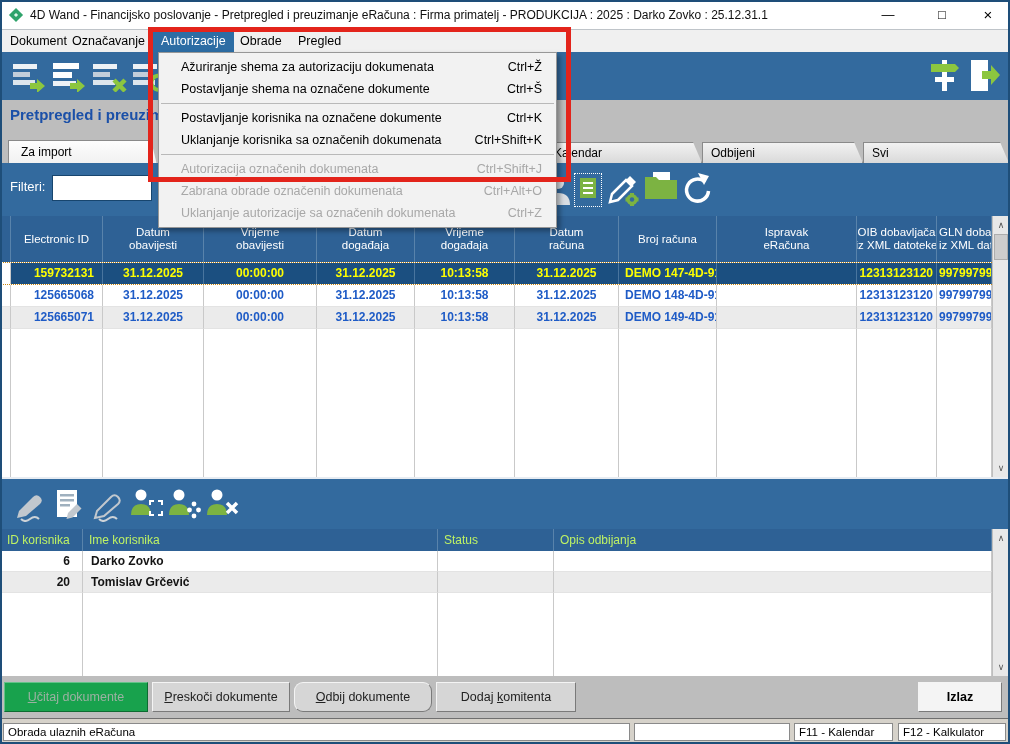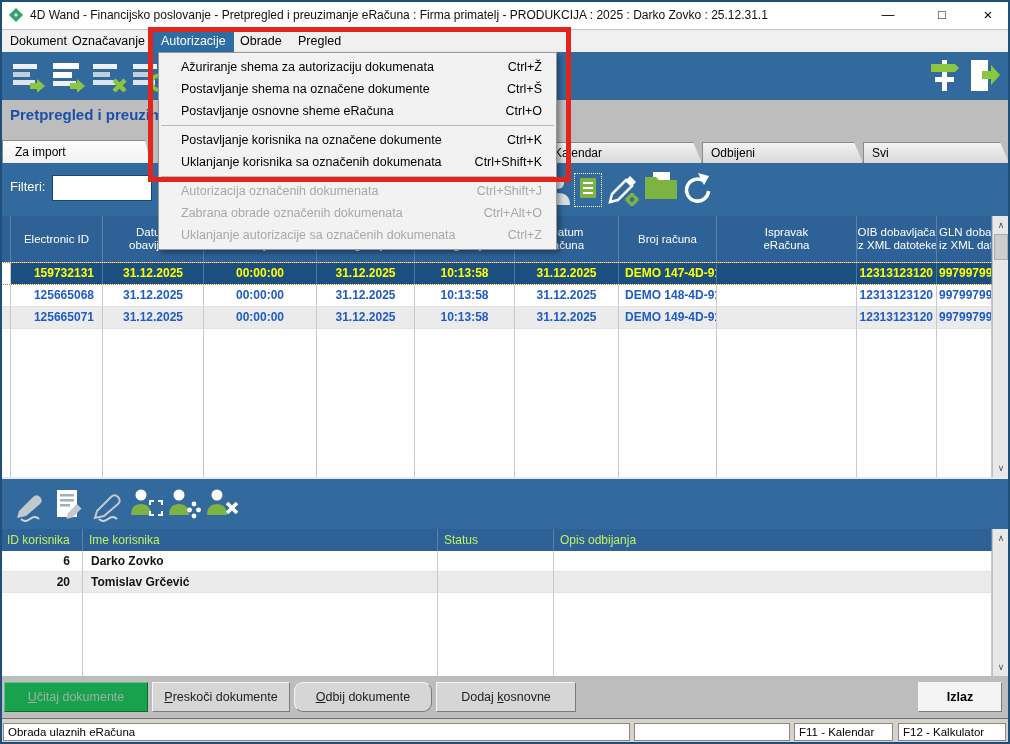--- a/index.html
+++ b/index.html
@@ -148,21 +148,21 @@
       <rect x="7" y="19" width="19" height="5" fill="#FFFFFF"></rect>
     </svg>
     <svg class="ticon" style="left:966px;top:6px" width="34" height="36" viewBox="0 0 34 36">
       <rect x="5" y="2" width="17" height="31" fill="#FFFFFF"></rect>
       <path d="M16 13 h9 v-6 l9 10 -9 10 v-6 h-9 z" fill="#8CC63F"></path>
     </svg>
   </div>
 
   <div id="page-title" class="abs">Pretpregled i preuzimanje eRačuna</div>
 
-  <div class="tab active" style="left:2px;top:140px;width:152px;height:38px;line-height:22px">Za import</div>
+  <div class="tab active" style="left:8px;top:140px;width:152px;height:38px;line-height:22px">Za import</div>
   <div class="tab" style="left:545px;top:142px;width:157px;height:21px;line-height:20px;padding-left:8px">Kalendar</div>
   <div class="tab" style="left:702px;top:142px;width:161px;height:21px;line-height:20px;padding-left:8px">Odbijeni</div>
   <div class="tab" style="left:863px;top:142px;width:146px;height:21px;line-height:20px;padding-left:8px">Svi</div>
 
   <div id="filterbar" class="abs">
     <span id="filter-label">Filteri:</span>
     <input id="filter-input" value="" style="">
     <svg class="ticon" style="left:545px;top:12px" width="26" height="30" viewBox="0 0 26 30">
       <circle cx="13" cy="8" r="6" fill="#D9DEE3"></circle>
         <path d="M1 30 q0 -12 12 -12 q12 0 12 12 z" fill="#D9DEE3"></path>
@@ -371,21 +371,21 @@
   <div class="btn" id="btn-load">
     <span></span><span class="u">U</span><span>čitaj dokumente</span>
   </div>
   <div class="btn" id="btn-skip">
     <span></span><span class="u">P</span><span>reskoči dokumente</span>
   </div>
   <div class="btn" id="btn-reject">
     <span></span><span class="u">O</span><span>dbij dokumente</span>
   </div>
   <div class="btn" id="btn-add">
-    <span>Dodaj </span><span class="u">k</span><span>osnovne</span>
+    <span>Dodaj </span><span class="u">k</span><span>omitenta</span>
   </div>
   <div class="btn" id="btn-exit">
     <span>Izlaz</span>
   </div>
 
   <div id="statusbar" class="abs">
     <div class="sbox" style="left:3px;width:627px">Obrada ulaznih eRačuna</div>
     <div class="sbox" style="left:634px;width:156px"></div>
     <div class="sbox" style="left:794px;width:99px">F11 - Kalendar</div>
     <div class="sbox" style="left:898px;width:108px">F12 - Kalkulator</div>
@@ -393,24 +393,20 @@
 
   <div id="dropdown" class="abs">
     <div class="ditem">
         <span>Ažuriranje shema za autorizaciju dokumenata</span>
         <span>Ctrl+Ž</span>
       </div>
     <div class="ditem">
         <span>Postavljanje shema na označene dokumente</span>
         <span>Ctrl+Š</span>
       </div>
-    <div class="ditem">
-        <span>Postavljanje osnovne sheme eRačuna</span>
-        <span>Ctrl+O</span>
-      </div>
     <div class="dsep"></div>
     <div class="ditem">
         <span>Postavljanje korisnika na označene dokumente</span>
         <span>Ctrl+K</span>
       </div>
     <div class="ditem">
         <span>Uklanjanje korisnika sa označenih dokumenata</span>
         <span>Ctrl+Shift+K</span>
       </div>
     <div class="dsep"></div>

